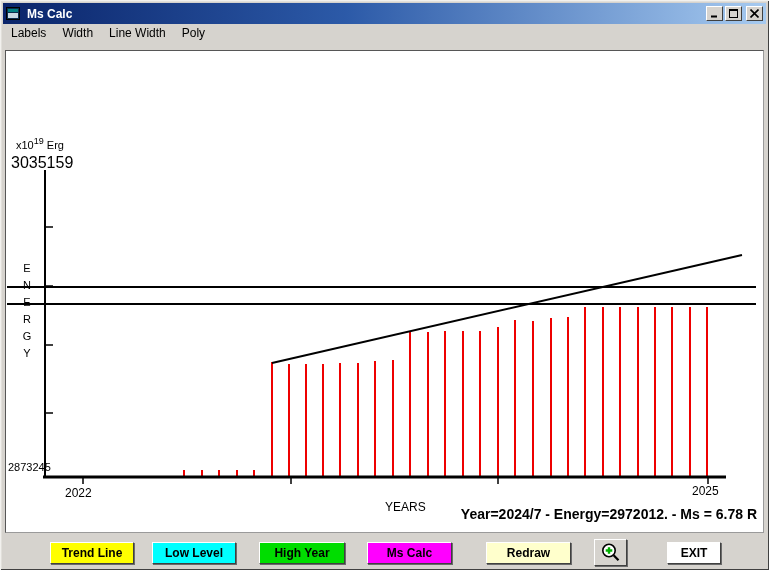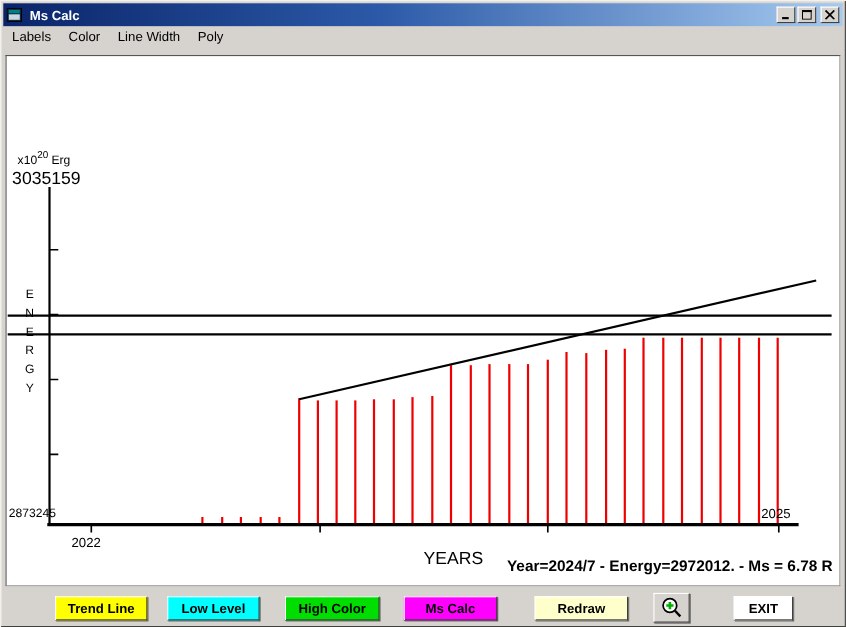--- a/index.html
+++ b/index.html
@@ -25,22 +25,22 @@
   .chart-panel{position:absolute;left:5px;top:50px;width:759px;height:483px;background:#ffffff;
     box-sizing:border-box;border:1px solid #565656;border-right-color:#9a9a9a;border-bottom-color:#9a9a9a;}
   #chart-svg{position:absolute;left:5px;top:50px;width:759px;height:483px;}
   .lbl{position:absolute;color:#000;white-space:nowrap;}
   .unit-label{left:16px;top:136px;font-size:11px;}
   .unit-label sup{font-size:9px;}
   .ymax{left:11px;top:154px;font-size:16px;}
   .ymin{left:8px;top:461px;font-size:11px;}
   .energy-label{left:21px;top:260px;font-size:11px;line-height:17px;width:12px;text-align:center;}
   .xl2022{left:65px;top:486px;font-size:12px;}
-  .xl2025{left:692px;top:460px;font-size:12px;}
-  .xtitle{left:385px;top:500px;font-size:16px;}
+  .xl2025{left:692px;top:484px;font-size:12px;}
+  .xtitle{left:385px;top:500px;font-size:12px;}
   .status{position:absolute;right:12px;top:506px;font-size:14px;font-weight:bold;color:#000;white-space:nowrap;}
   
   .tb{position:absolute;top:542px;height:22px;box-sizing:border-box;padding:0;
     font-family:"Liberation Sans",sans-serif;font-weight:bold;font-size:12px;color:#000;
     border:1px solid;border-color:#ffffff #404040 #404040 #ffffff;
     box-shadow:1px 1px 0 #6a6a6a;cursor:default;}
   #btn-trend{left:50px;width:84px;}
   #btn-low{left:152px;width:84px;}
   #btn-high{left:259px;width:86px;}
   #btn-mscalc{left:367px;width:85px;}
@@ -78,21 +78,21 @@
       <button class="winbtn close">
         <svg width="9" height="9" viewBox="0 0 9 9">
             <path d="M0.5,0.5 L8.5,8.5 M8.5,0.5 L0.5,8.5" stroke="#000" stroke-width="1.6"></path>
           </svg>
       </button>
     </span>
   </div>
 
   <div class="menubar">
     <span class="menu-item">Labels</span>
-    <span class="menu-item">Color</span>
+    <span class="menu-item">Width</span>
     <span class="menu-item">Line Width</span>
     <span class="menu-item">Poly</span>
   </div>
 
   <div class="chart-panel"></div>
   <svg id="chart-svg" viewBox="5 50 759 483">
       <line x1="184" y1="476" x2="184" y2="470" stroke="#ee0000" stroke-width="2"></line>
       <line x1="202" y1="476" x2="202" y2="470" stroke="#ee0000" stroke-width="2"></line>
       <line x1="219" y1="476" x2="219" y2="470" stroke="#ee0000" stroke-width="2"></line>
       <line x1="237" y1="476" x2="237" y2="470" stroke="#ee0000" stroke-width="2"></line>
@@ -131,32 +131,32 @@
       <line x1="45" y1="413" x2="53" y2="413" stroke="#000000" stroke-width="1.5"></line>
       <line x1="83" y1="477" x2="83" y2="484" stroke="#000000" stroke-width="1.5"></line>
       <line x1="291" y1="477" x2="291" y2="484" stroke="#000000" stroke-width="1.5"></line>
       <line x1="498" y1="477" x2="498" y2="484" stroke="#000000" stroke-width="1.5"></line>
       <line x1="708" y1="477" x2="708" y2="484" stroke="#000000" stroke-width="1.5"></line>
       <line x1="7" y1="287" x2="756" y2="287" stroke="#000000" stroke-width="2"></line>
       <line x1="7" y1="304" x2="756" y2="304" stroke="#000000" stroke-width="2"></line>
       <line x1="272" y1="363" x2="742" y2="255" stroke="#000000" stroke-width="2"></line>
     </svg>
 
-  <div class="lbl unit-label"><span>x10</span><sup>20</sup> <span>Erg</span></div>
+  <div class="lbl unit-label"><span>x10</span><sup>19</sup> <span>Erg</span></div>
   <div class="lbl ymax">3035159</div>
   <div class="lbl ymin">2873245</div>
   <div class="lbl energy-label" id="energy-label">E<br>N<br>E<br>R<br>G<br>Y</div>
   <div class="lbl xl2022">2022</div>
   <div class="lbl xl2025">2025</div>
   <div class="lbl xtitle">YEARS</div>
   <div class="status">Year=2024/7 - Energy=2972012. - Ms = 6.78 R</div>
 
   <button class="tb" id="btn-low" style="background: rgb(0, 255, 255);">Low Level</button>
   <button class="tb" id="btn-trend" style="background: rgb(255, 255, 0);">Trend Line</button>
-  <button class="tb" id="btn-high" style="background: rgb(0, 221, 0);">High Color</button>
+  <button class="tb" id="btn-high" style="background: rgb(0, 221, 0);">High Year</button>
   <button class="tb" id="btn-mscalc" style="background: rgb(255, 0, 255);">Ms Calc</button>
   <button class="tb" id="btn-redraw" style="background: rgb(255, 255, 204); text-align: center;">Redraw</button>
   <button class="tb" id="btn-zoom">
     <svg width="22" height="22" viewBox="0 0 22 22">
       <circle cx="9" cy="8.5" r="6.2" fill="#ffffff" stroke="#000" stroke-width="1.6"></circle>
       <path d="M9,5.2 L9,11.8 M5.7,8.5 L12.3,8.5" stroke="#00b000" stroke-width="2.4"></path>
       <path d="M13.6,13.2 L18.5,18.3" stroke="#000" stroke-width="2.2"></path>
     </svg>
   </button>
   <button class="tb" id="btn-exit" style="background: #ffffff;">EXIT</button>

